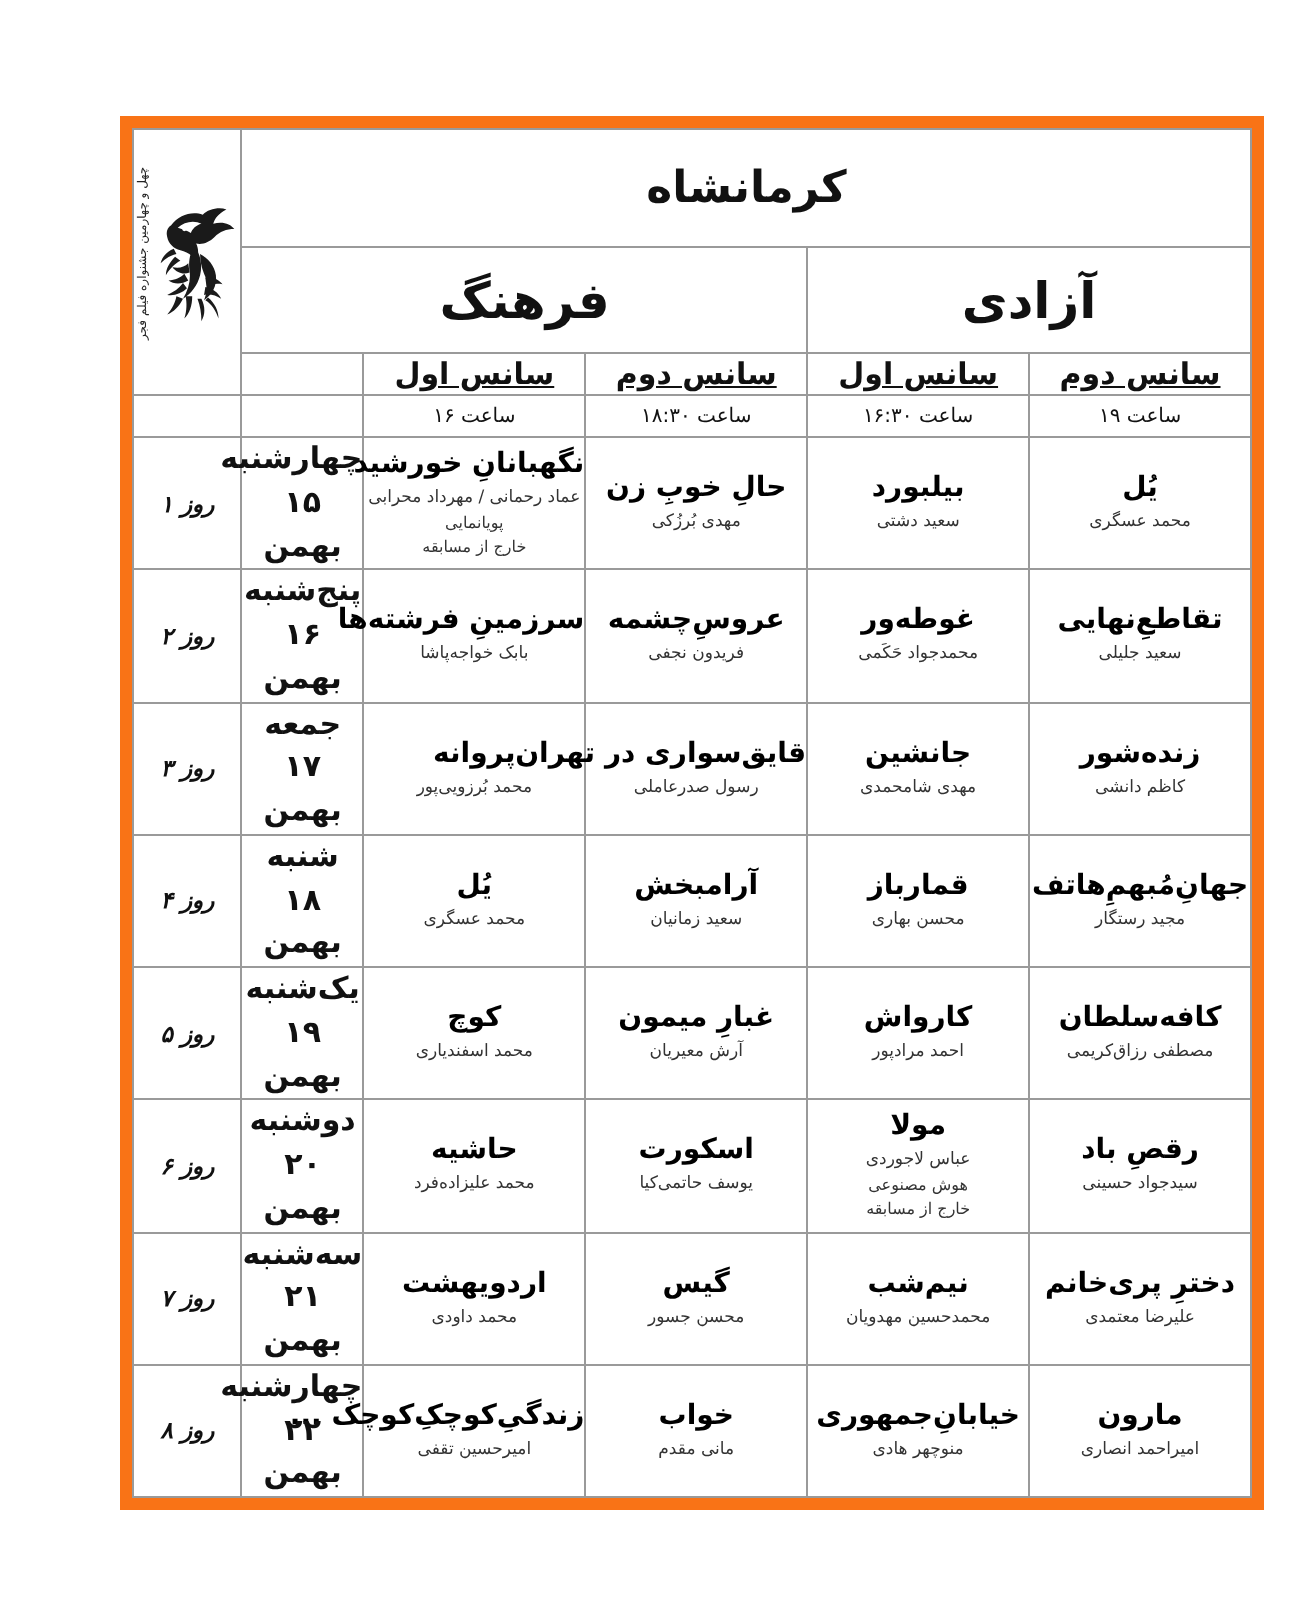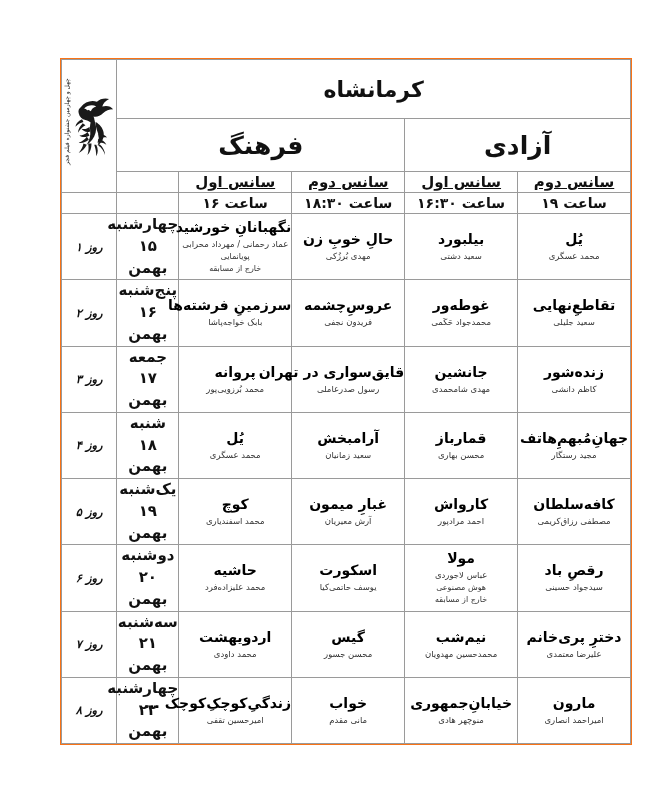--- a/index.html
+++ b/index.html
@@ -24,21 +24,21 @@
     width: 658px;
     height: 800px;
     background: #ffffff;
   }
 
   .table-wrap {
     position: absolute;
     left: 60px;
     top: 58px;
     width: 572px;
-    border: 1px solid #f97316;
+    border: 6px solid #f97316;
     box-sizing: border-box;
     background: #ffffff;
   }
 
   table.schedule {
     border-collapse: collapse;
     width: 100%;
     table-layout: fixed;
     background: #ffffff;
   }
@@ -111,22 +111,22 @@
     background: #eeeeee;
     height: 20px;
     font-size: 15px;
     font-weight: bold;
     color: #222222;
     text-decoration: underline;
   }
   .time-cell {
     background: #eeeeee;
     height: 20px;
-    font-size: 14px;
-    font-weight: bold;
+    font-size: 10px;
+    font-weight: normal;
     color: #111111;
   }
   .blank-head {
     background: #ffffff;
   }
 
   
   tr.data-row td { height: 58px; }
 
   .film {

